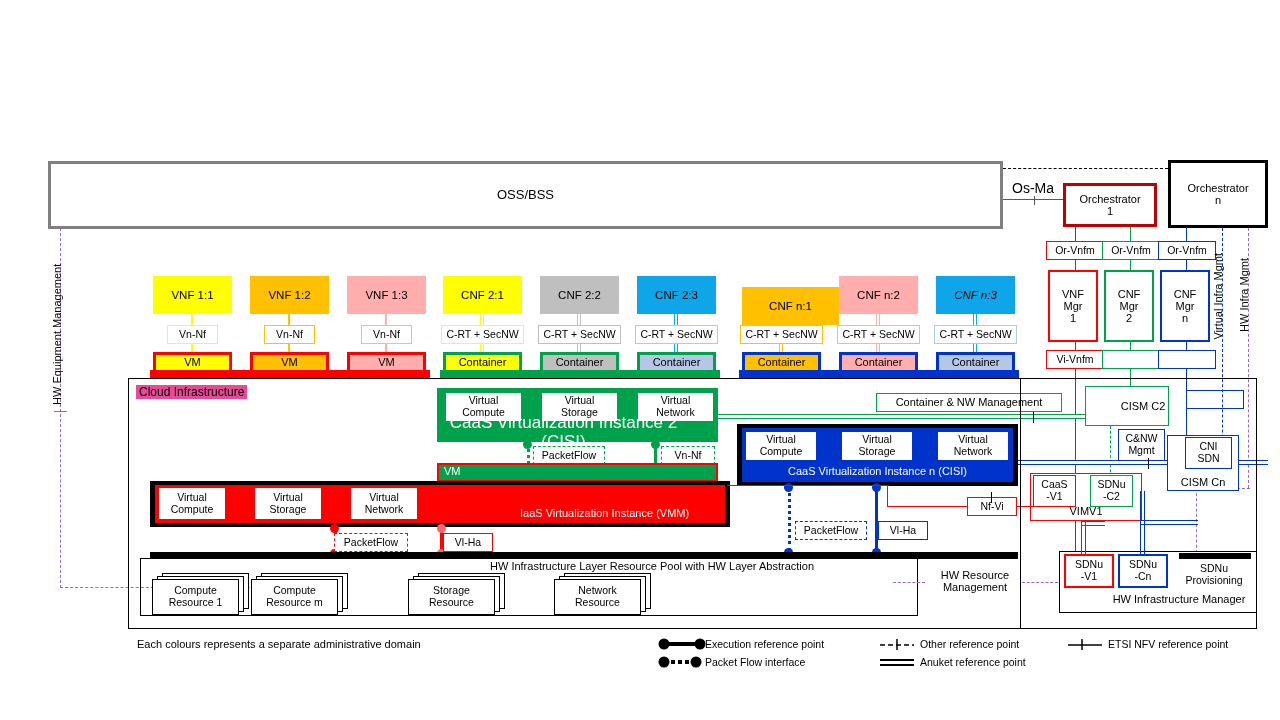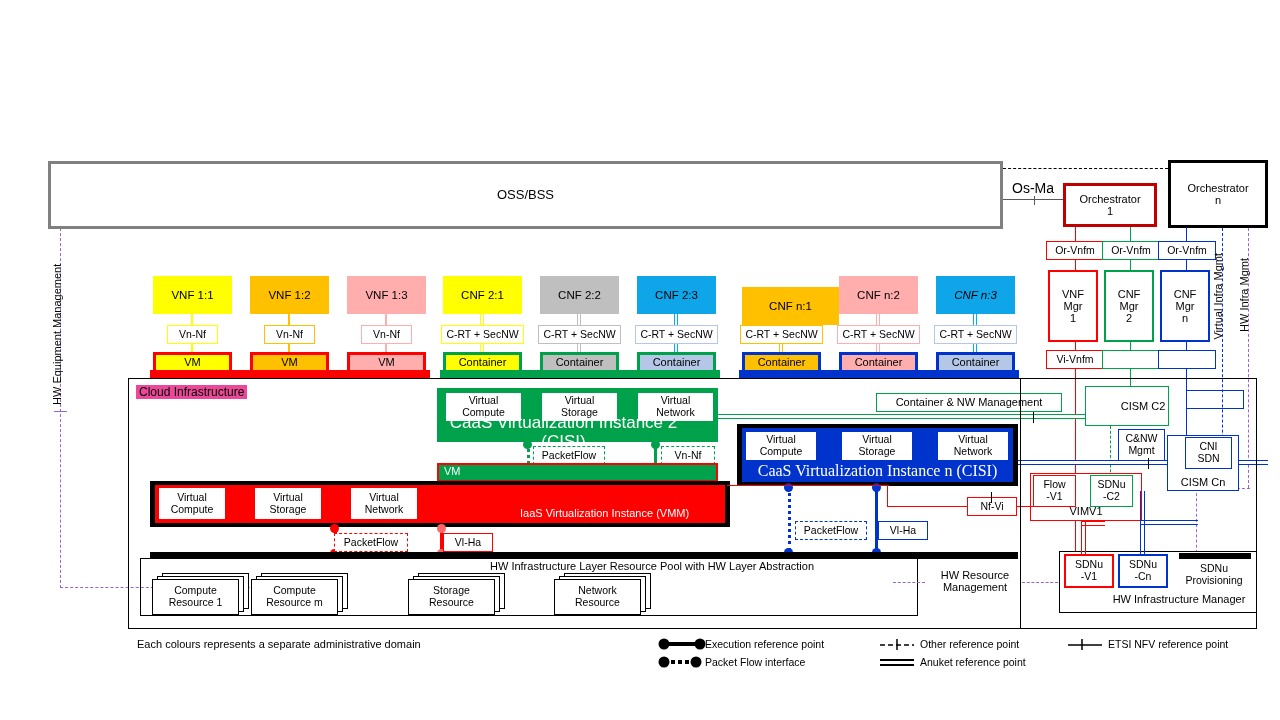--- a/index.html
+++ b/index.html
@@ -214,21 +214,21 @@
   <span>Compute</span>
 </div>
 <div class="abs ctr" style="left:841px;top:431px;width:72px;height:30px;background:#fff;font-size:10.5px;flex-direction:column;border:1px solid #0033CC;">
   <span>Virtual</span>
   <span>Storage</span>
 </div>
 <div class="abs ctr" style="left:937px;top:431px;width:72px;height:30px;background:#fff;font-size:10.5px;flex-direction:column;border:1px solid #0033CC;">
   <span>Virtual</span>
   <span>Network</span>
 </div>
-<div class="abs ctr" style="left:742px;top:463px;width:271px;height:16px;color:#fff;font-size:16px;font-family:Liberation Serif, serif;">CaaS Virtualization Instance n (CISI)</div>
+<div class="abs ctr" style="left:742px;top:463px;width:271px;height:16px;color:#fff;font-size:11px;">CaaS Virtualization Instance n (CISI)</div>
 
 <div class="abs" style="left:788px;top:486px;width:0;height:66px;border-left:3px dotted #0033CC;"></div>
 <div class="abs" style="left:875px;top:486px;width:3px;height:66px;background:#0033CC;"></div>
 <div class="abs dot" style="left:784px;top:483px;width:9px;height:9px;background:#0033CC;"></div>
 <div class="abs dot" style="left:872px;top:483px;width:9px;height:9px;background:#0033CC;"></div>
 <div class="abs dot" style="left:784px;top:548px;width:9px;height:9px;background:#0033CC;"></div>
 <div class="abs dot" style="left:872px;top:548px;width:9px;height:9px;background:#0033CC;"></div>
 <div class="abs ctr rp" style="left:795px;top:521px;width:72px;border:1.5px dashed #0033CC;background:#fff;">PacketFlow</div>
 <div class="abs ctr rp" style="left:878px;top:521px;width:50px;border:1.5px solid #0033CC;background:#fff;">Vl-Ha</div>
 
@@ -325,21 +325,21 @@
   <span>CISM Cn</span>
 </div>
 <div class="abs ctr" style="left:1185px;top:437px;width:47px;height:32px;border:1.5px solid #0033CC;background:#fff;font-size:10.5px;flex-direction:column;">
   <span>CNI</span>
   <span>SDN</span>
 </div>
 
 <div class="abs" style="left:1030px;top:473px;width:112px;height:48px;border:1.5px solid #FF0000;background:#fff;"></div>
 <div class="abs ctr" style="left:1030px;top:503px;width:112px;height:16px;font-size:11px;">VIMV1</div>
 <div class="abs ctr" style="left:1033px;top:475px;width:43px;height:32px;border:1.5px solid #FF0000;background:#fff;font-size:10.5px;flex-direction:column;">
-  <span>Flow</span>
+  <span>CaaS</span>
   <span>-V1</span>
 </div>
 <div class="abs ctr" style="left:1090px;top:475px;width:43px;height:32px;border:1.5px solid #00A14B;background:#fff;font-size:10.5px;flex-direction:column;">
   <span>SDNu</span>
   <span>-C2</span>
 </div>
 
 <div class="abs ctr rp" style="left:967px;top:497px;width:50px;border-color:#FF0000;">Nf-Vi</div>
 <div class="abs" style="left:887px;top:506px;width:80px;height:0;border-top:1.5px solid #FF0000;"></div>
 <div class="abs" style="left:1017px;top:506px;width:16px;height:0;border-top:1.5px solid #FF0000;"></div>

